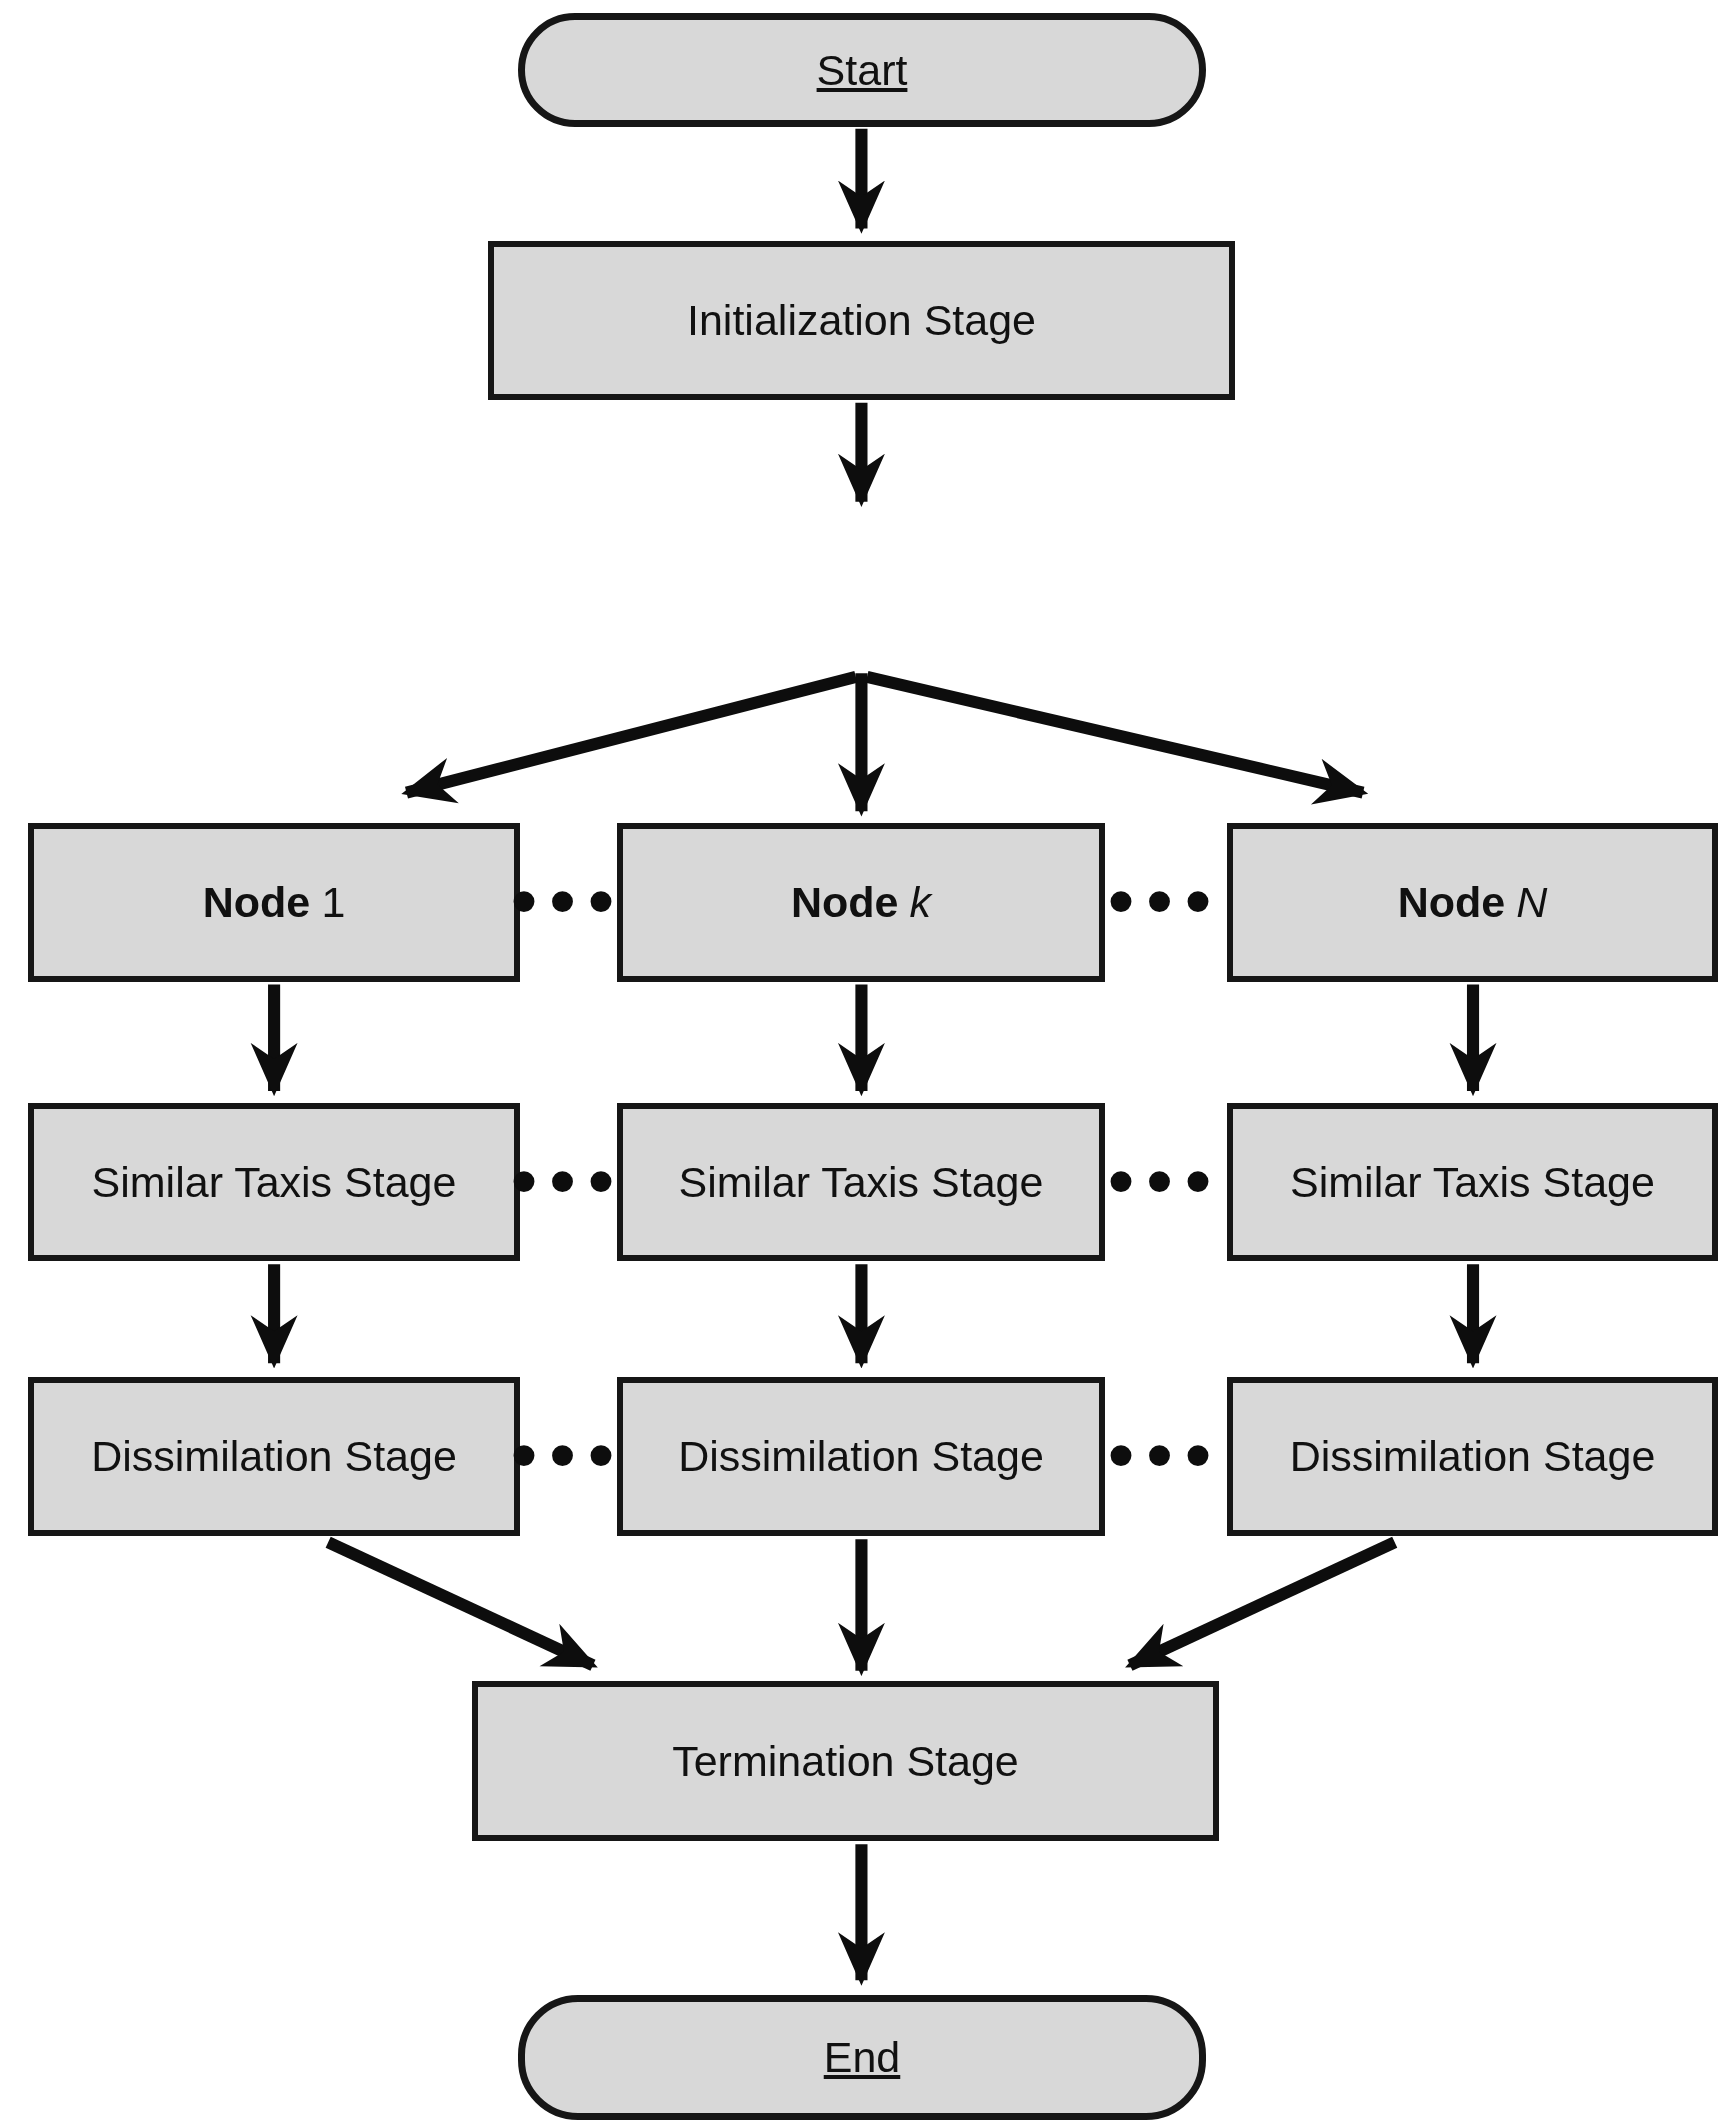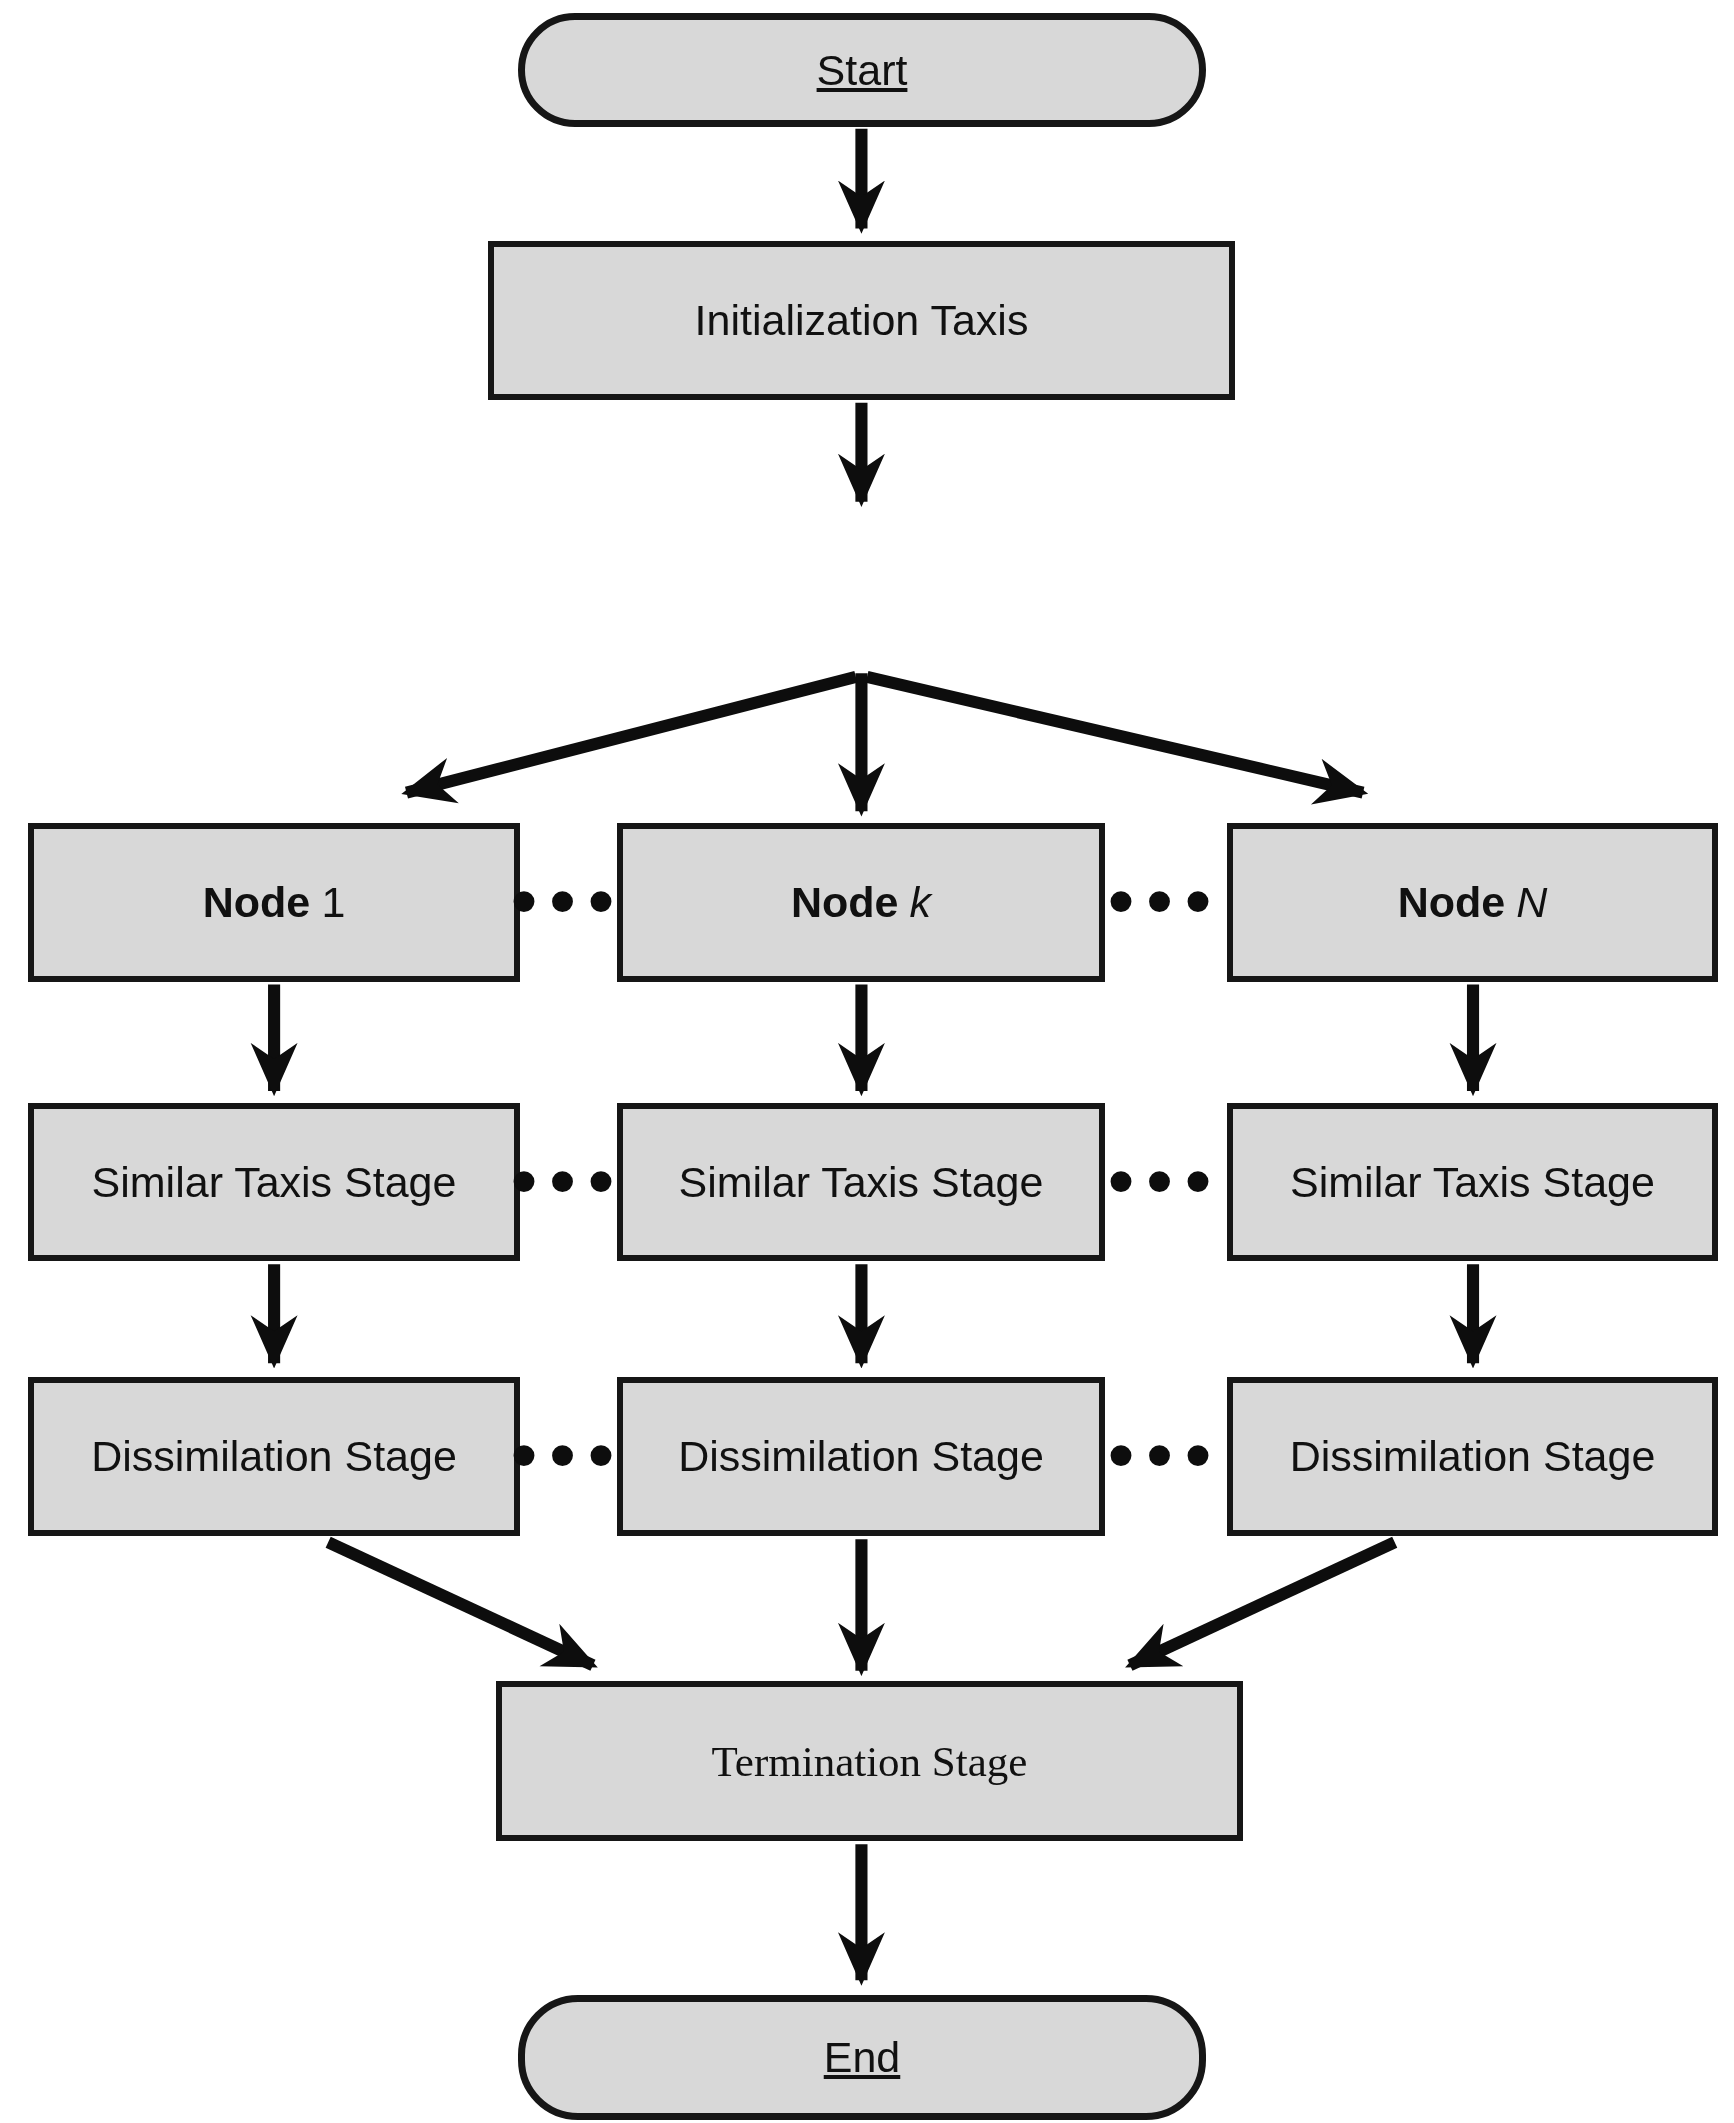--- a/index.html
+++ b/index.html
@@ -56,21 +56,21 @@
 </head>
 <body>
 
 <div id="canvas">
 
   <div class="box stadium" style="left:518px; top:13px; width:688px; height:114px;">
     <span>Start</span>
   </div>
 
   <div class="box" style="left:488px; top:241px; width:747px; height:159px;">
-    <span>Initialization Taxis</span>
+    <span>Initialization Stage</span>
   </div>
 
 
   <div class="box" style="left:28px; top:823px; width:492px; height:159px;">
     <span class="node-prefix">Node</span>
     <span class="node-var">1</span>
   </div>
   <div class="box" style="left:617px; top:823px; width:488px; height:159px;">
     <span class="node-prefix">Node</span>
     <span class="node-var italic">k</span>
@@ -93,21 +93,21 @@
   <div class="box" style="left:28px; top:1377px; width:492px; height:159px;">
     <span>Dissimilation Stage</span>
   </div>
   <div class="box" style="left:617px; top:1377px; width:488px; height:159px;">
     <span>Dissimilation Stage</span>
   </div>
   <div class="box" style="left:1227px; top:1377px; width:491px; height:159px;">
     <span>Dissimilation Stage</span>
   </div>
 
-  <div class="box" style="left:496px; top:1681px; width:747px; height:160px;font-family:Liberation Serif, serif;">
+  <div class="box" style="left:472px; top:1681px; width:747px; height:160px;">
     <span>Termination Stage</span>
   </div>
 
   <div class="box stadium" style="left:518px; top:1995px; width:688px; height:125px;">
     <span>End</span>
   </div>
 
   <span class="ellipsis" style="left:569px; top:902px;">•••</span>
   <span class="ellipsis" style="left:1166px; top:902px;">•••</span>
   <span class="ellipsis" style="left:569px; top:1182px;">•••</span>

